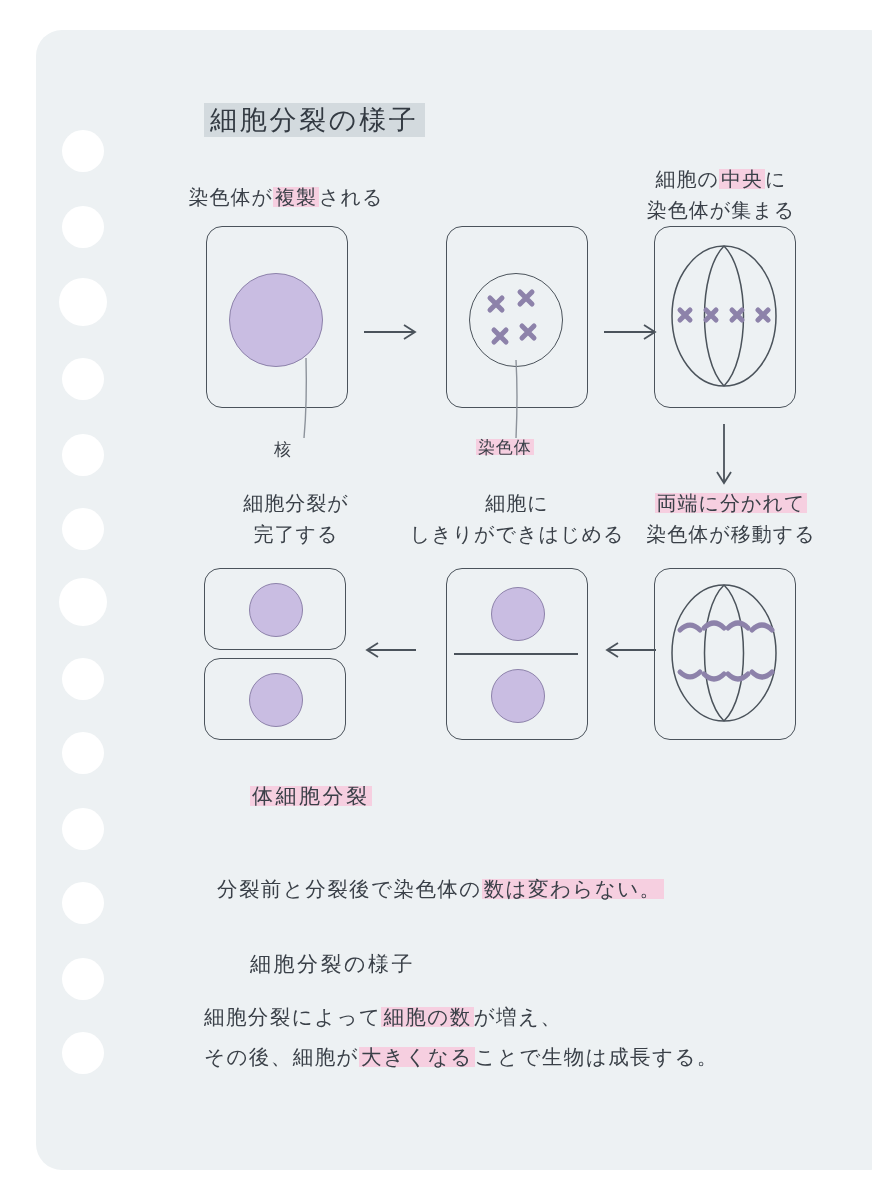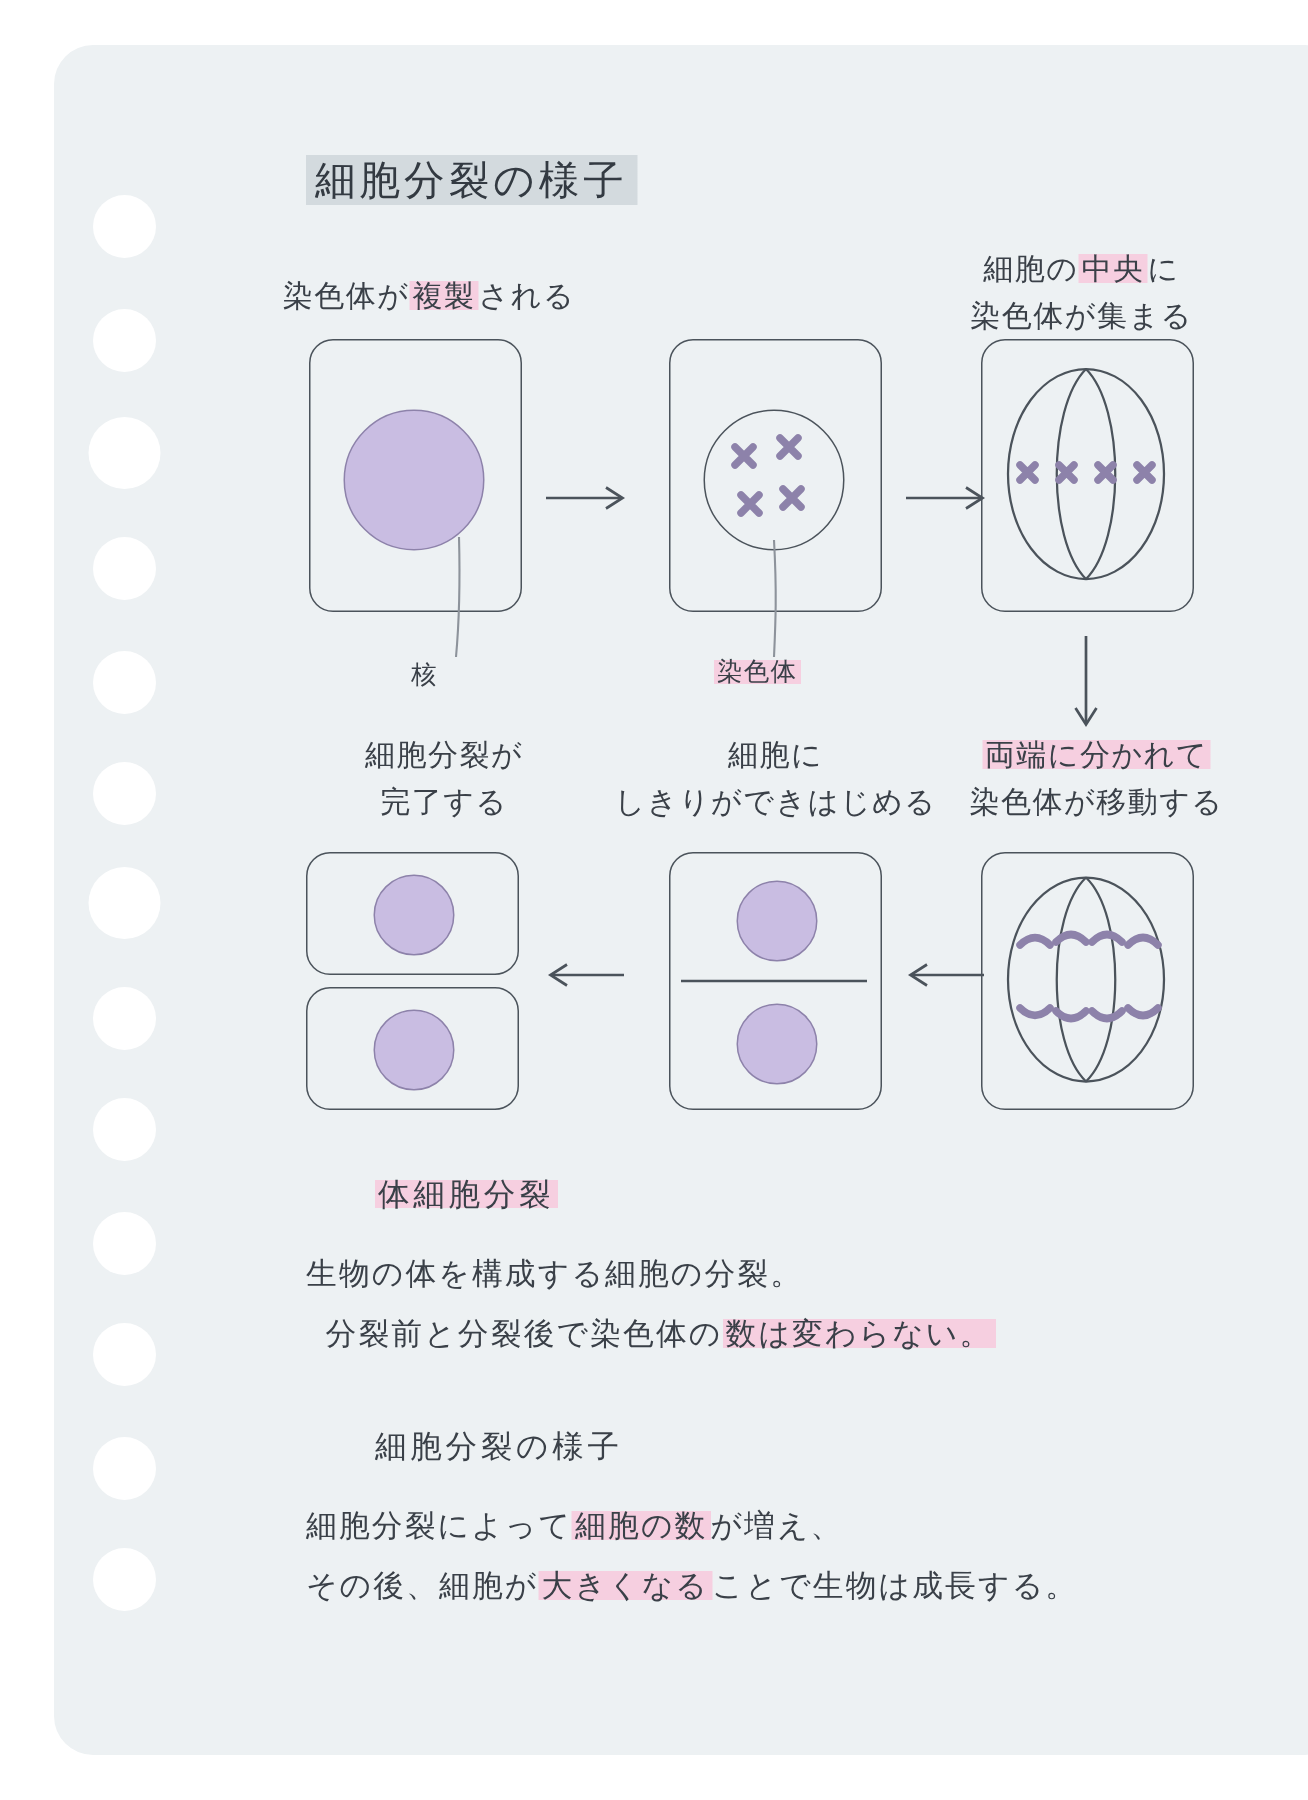--- a/index.html
+++ b/index.html
@@ -250,23 +250,20 @@
         <path d="M50,106 q10,10 20,0"></path>
         <path d="M74,106 q10,10 20,0"></path>
         <path d="M98,104 q10,10 20,0"></path>
       </g>
     </svg>
 
     <div class="sec-head" style="left:38px; top:752px;">
       <span class="mark-pink">体細胞分裂</span>
     </div>
 
-    <div class="body-text" style="left:38px; top:802px;">
-      生物の体を構成する細胞の分裂。
-    </div>
     <div class="body-text" style="left:38px; top:842px;margin-left:13px;">
       分裂前と分裂後で染色体の<span class="mark-pink">数は変わらない。</span>
     </div>
 
     <div class="sec-head" style="left:38px; top:920px;">細胞分裂の様子</div>
 
     <div class="body-text" style="left:38px; top:970px;">
       細胞分裂によって<span class="mark-pink">細胞の数</span>が増え、
     </div>
     <div class="body-text" style="left:38px; top:1010px;text-align:right;">

